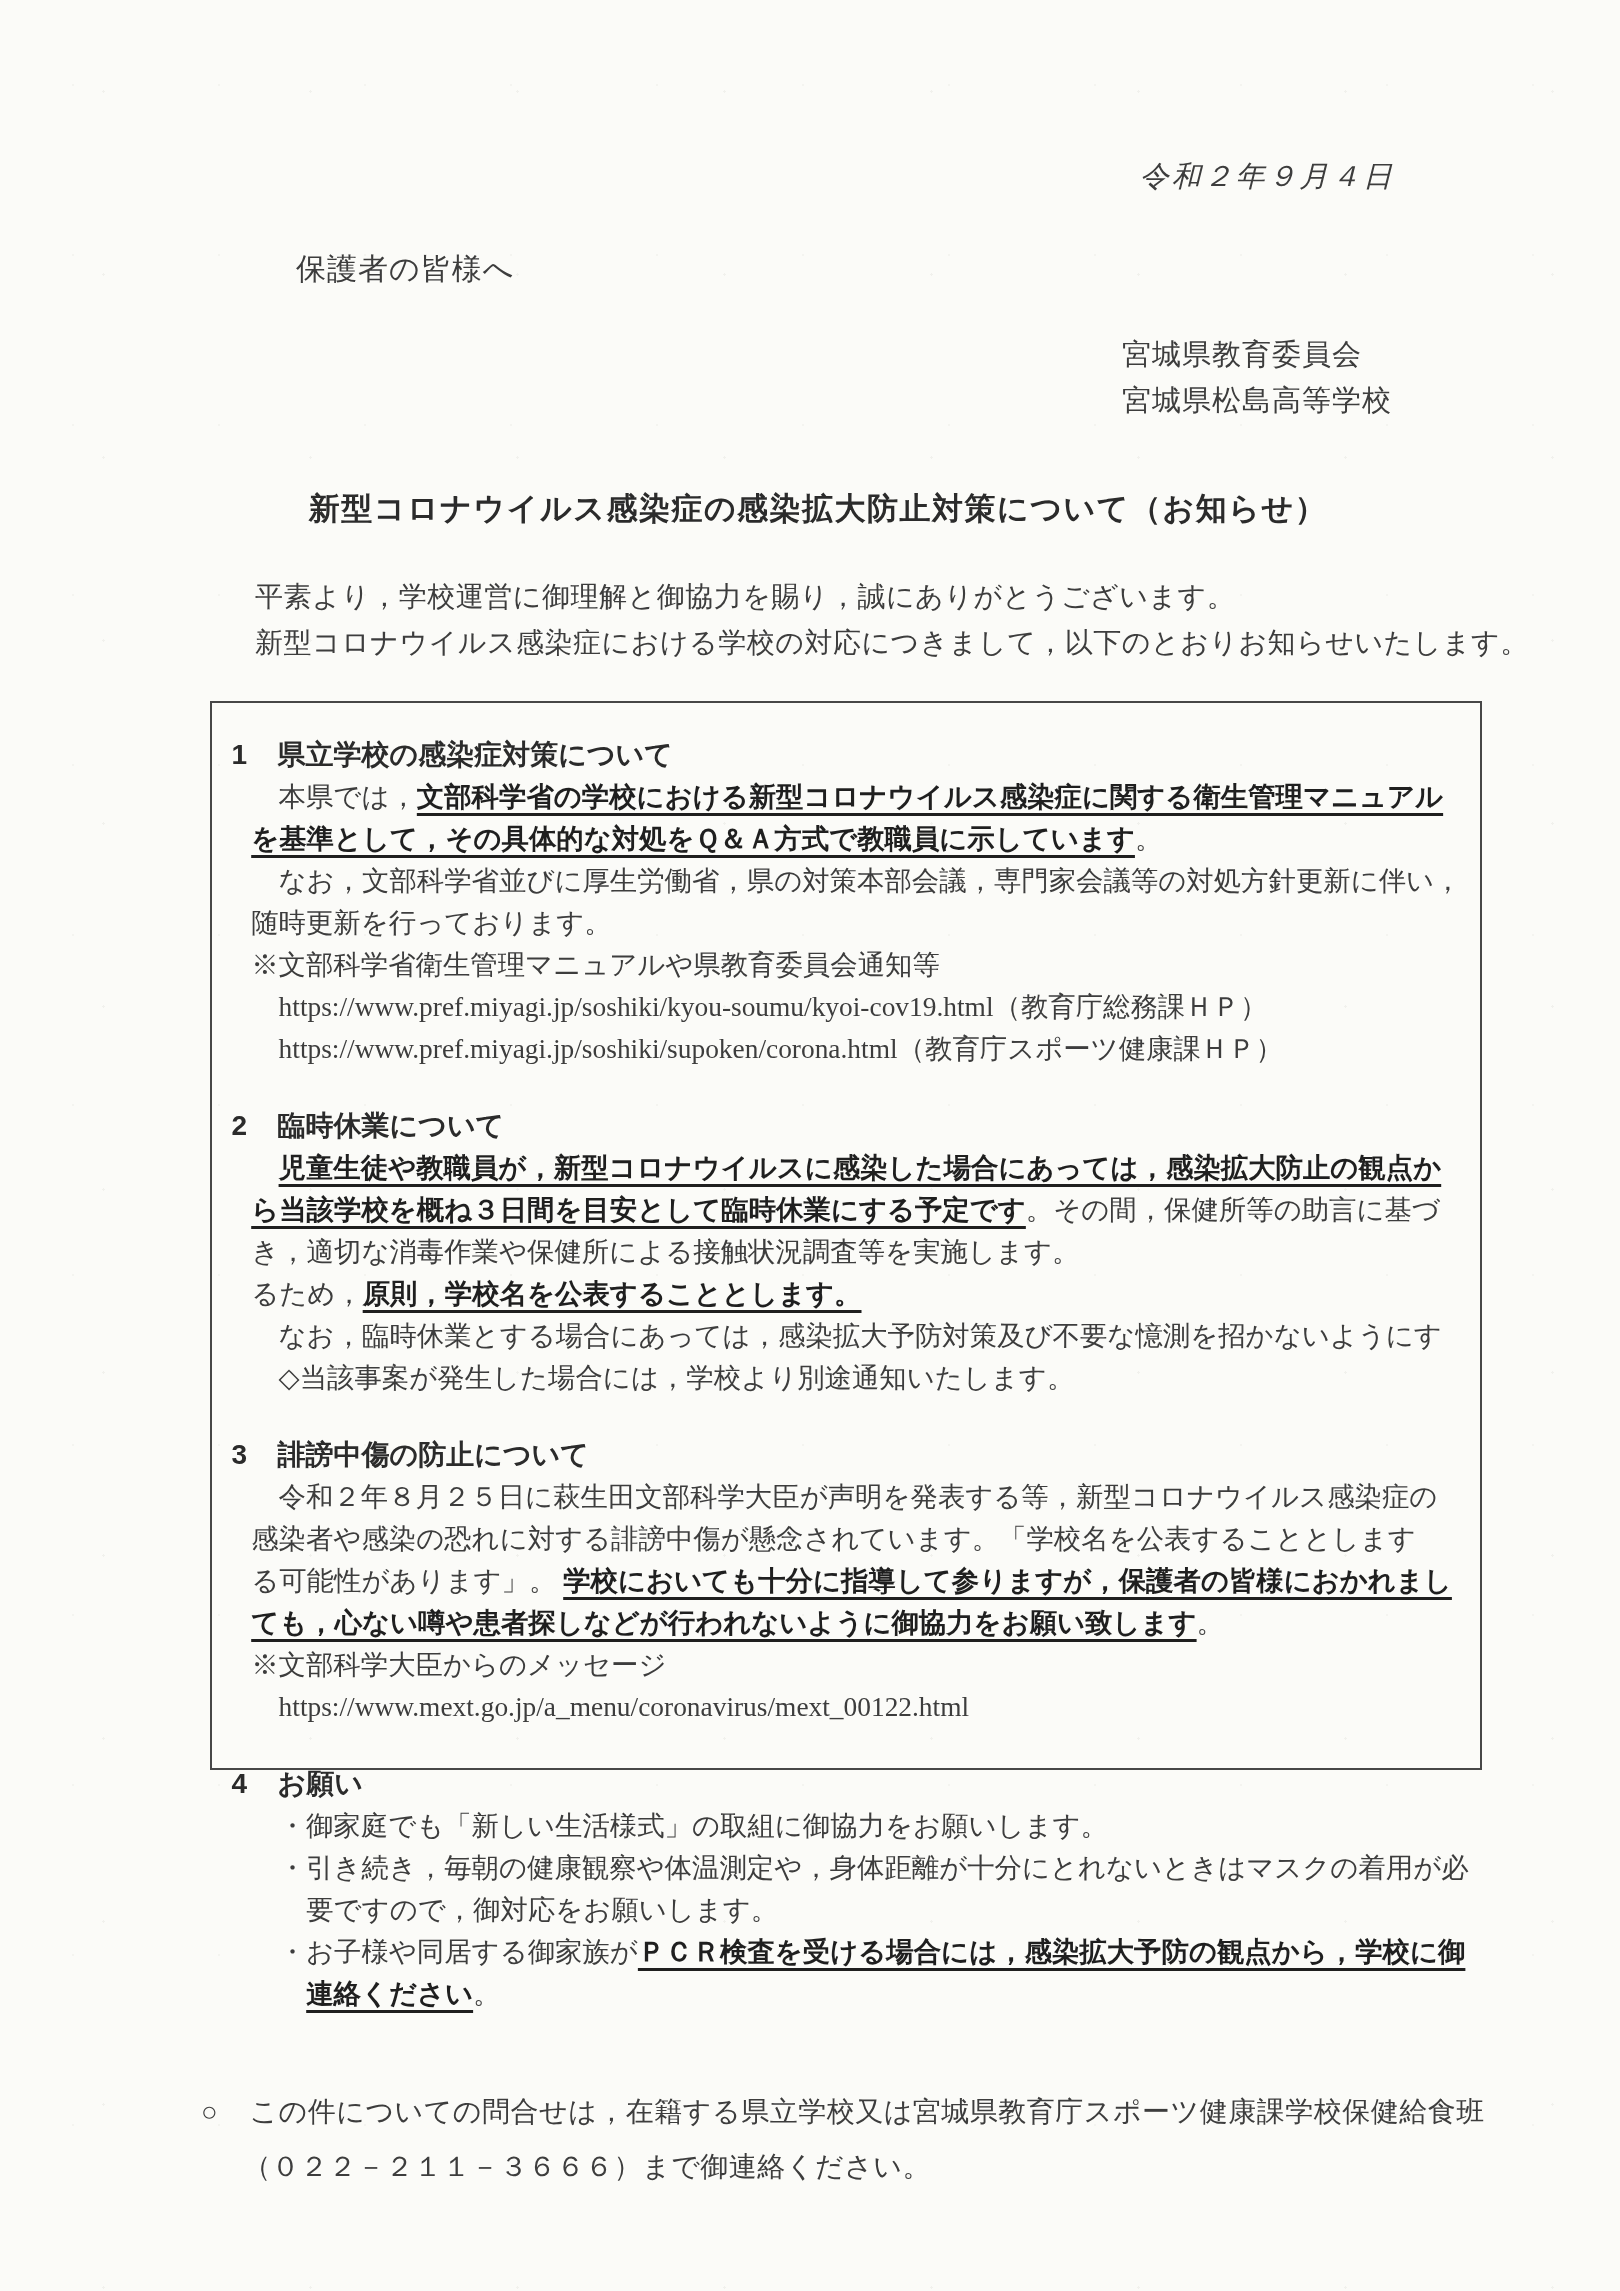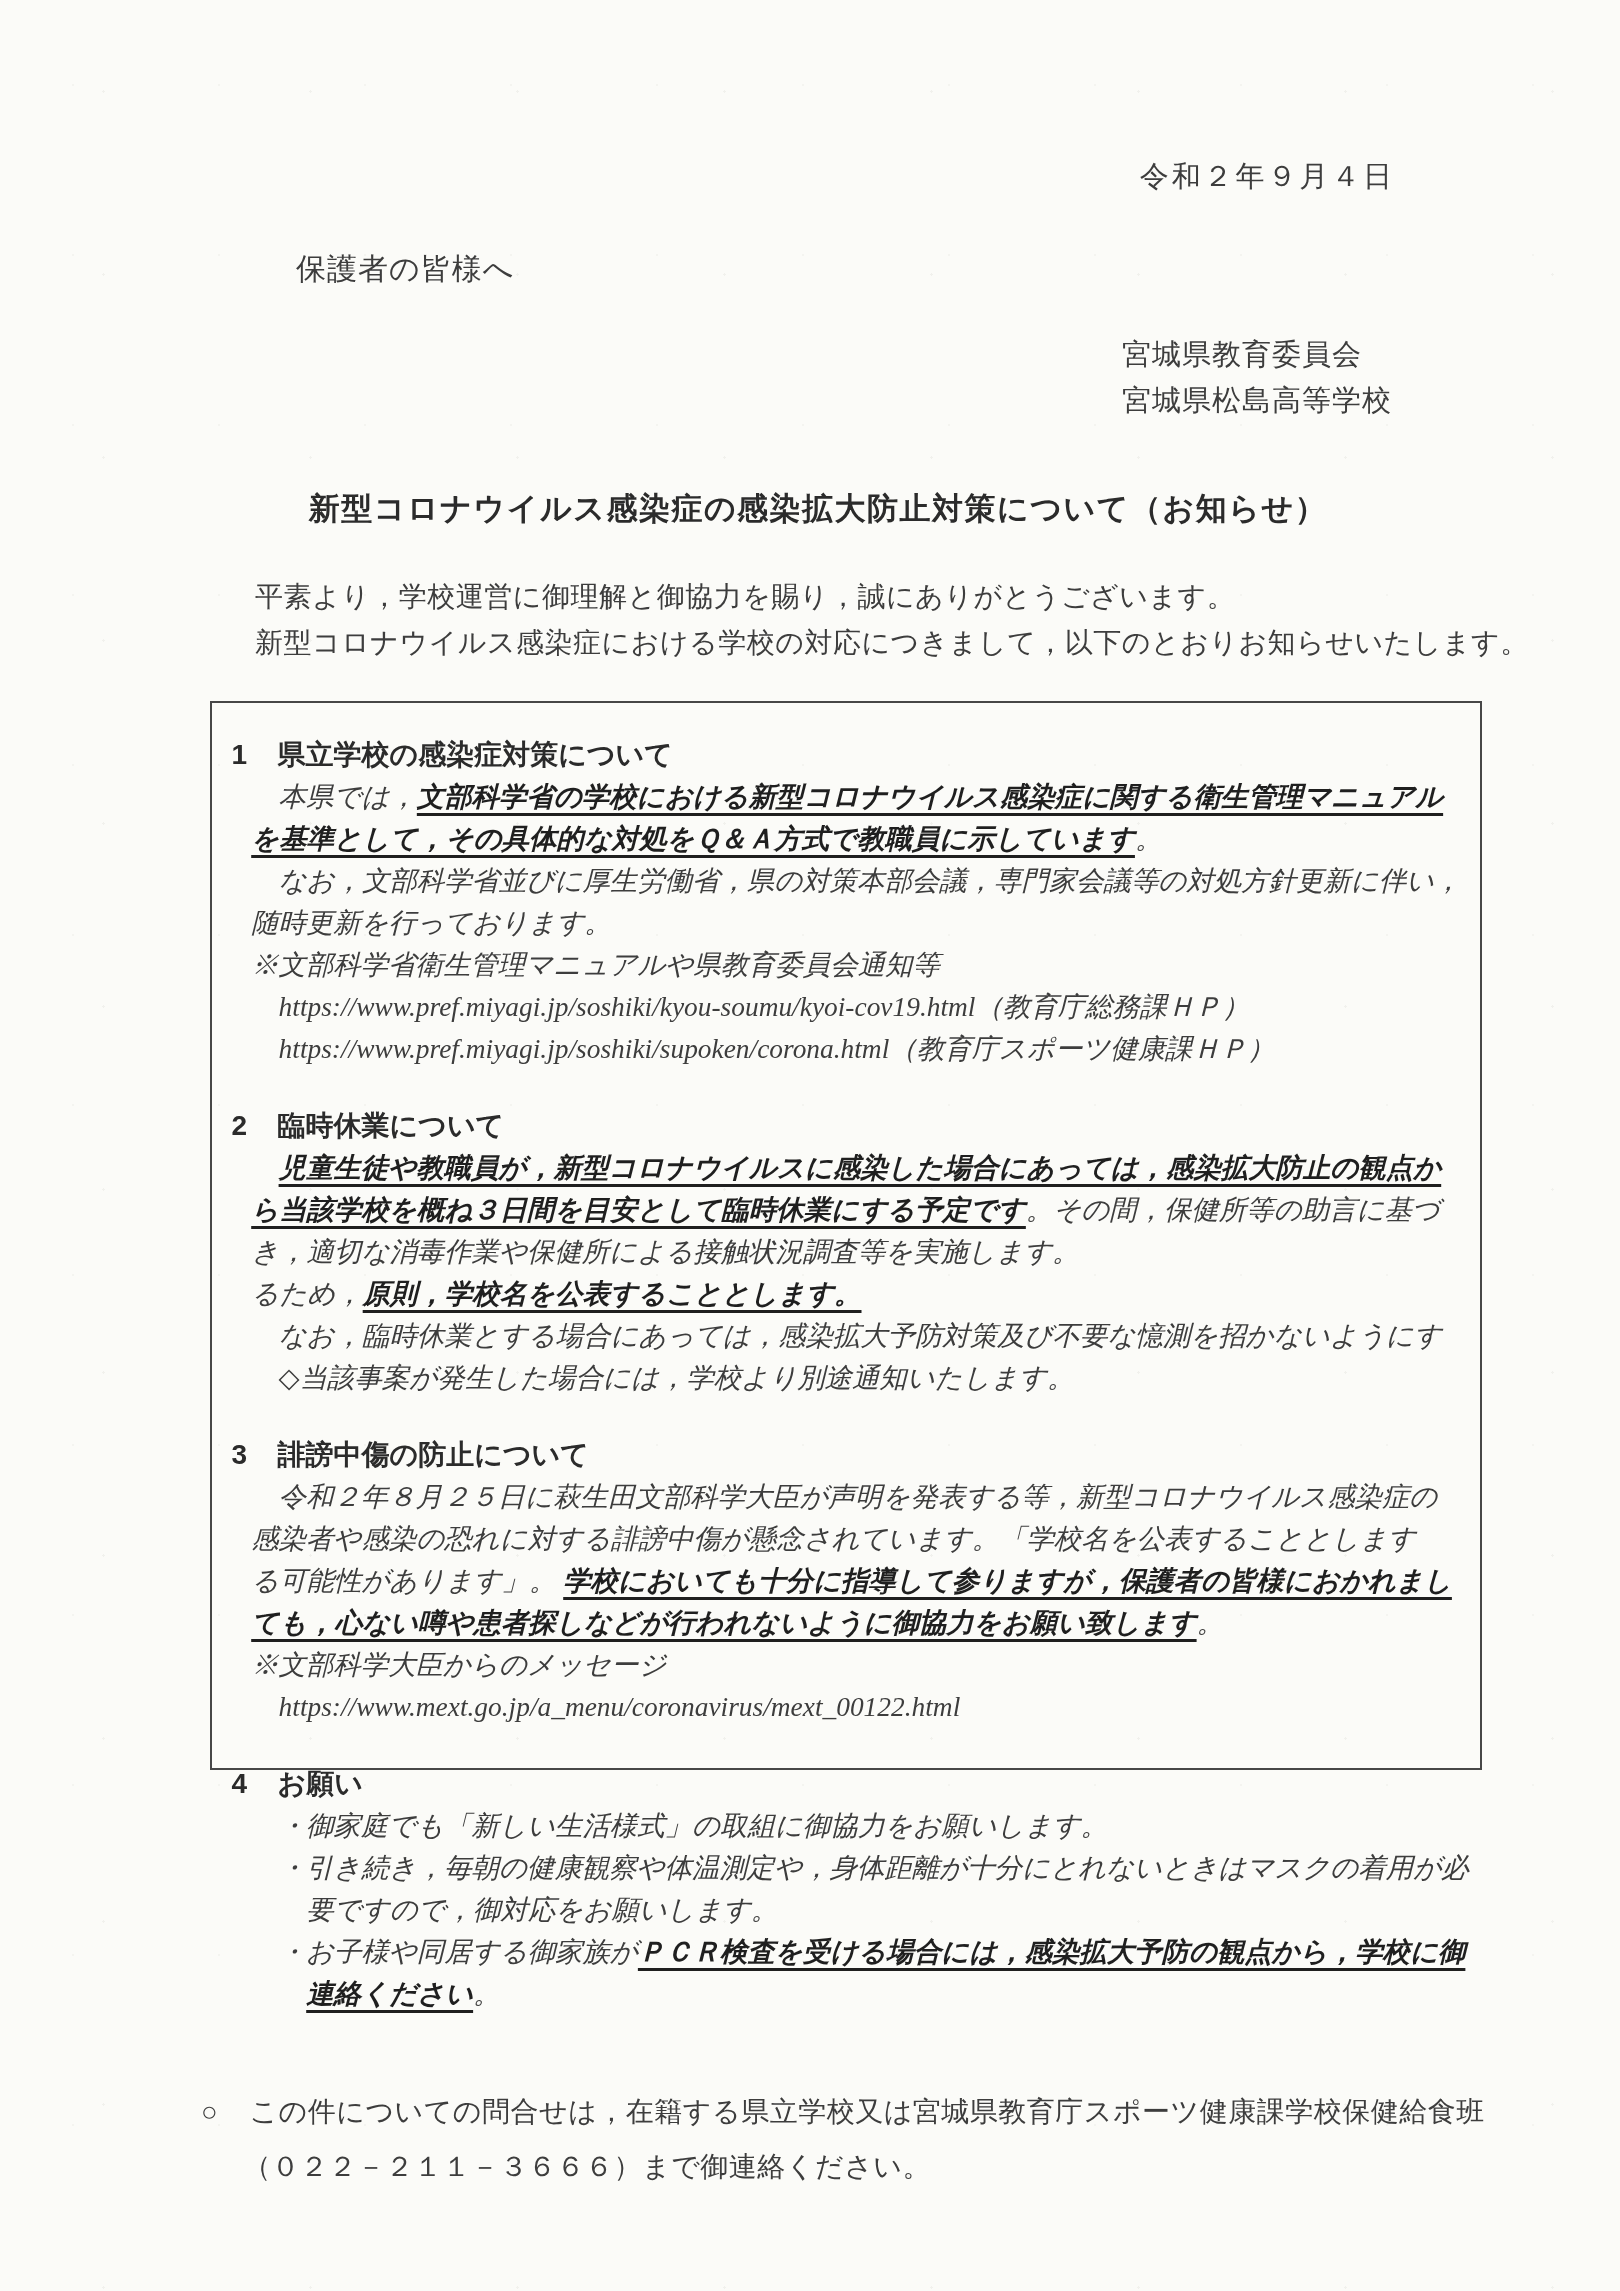--- a/index.html
+++ b/index.html
@@ -11,21 +11,21 @@
   .sheet{
     position:relative;width:1620px;height:2292px;overflow:hidden;
     background-color:#fbfbf8;
     background-image:radial-gradient(#f1f1ed 1.2px, transparent 1.2px),
                      radial-gradient(#f4f4f0 1px, transparent 1px);
     background-size:207px 183px, 146px 170px;
     color:#3d3d3d;
   }
   .date-line{
     position:absolute;top:157px;right:225px;
-    font-size:29px;letter-spacing:2.9px;white-space:nowrap;
+    font-size:29px;letter-spacing:2.9px;white-space:nowrap;font-style:italic;
   }
   .recipient{
     position:absolute;top:249px;left:296px;
     font-size:30px;letter-spacing:1px;white-space:nowrap;
   }
   .sender{
     position:absolute;top:331px;left:1122px;
     font-size:29px;line-height:46px;letter-spacing:1px;white-space:nowrap;
   }
   .doc-title{
@@ -46,21 +46,21 @@
     padding:31px 17.6px 0 19.6px;
   }
   .section{margin-bottom:35px;}
   .sec-head{
     font-family:"Liberation Sans","DejaVu Sans",sans-serif;
     font-weight:bold;font-size:28px;color:#2b2b2b;
     line-height:42px;white-space:nowrap;
   }
   .sec-num{display:inline-block;width:46px;}
   .sec-body{padding-left:19.6px;font-size:27.4px;line-height:42px;}
-  .line{white-space:nowrap;font-style:italic;}
+  .line{white-space:nowrap;}
   .ind0{padding-left:0;}
   .ind1{padding-left:27.4px;}
   .ind2{padding-left:55px;}
   .plain{color:#3d3d3d;}
   .emph{
     font-family:"Liberation Sans","DejaVu Sans",sans-serif;
     font-weight:bold;color:#1f1f1f;
     text-decoration:underline;
     text-decoration-thickness:2.9px;
     text-underline-offset:6.9px;

